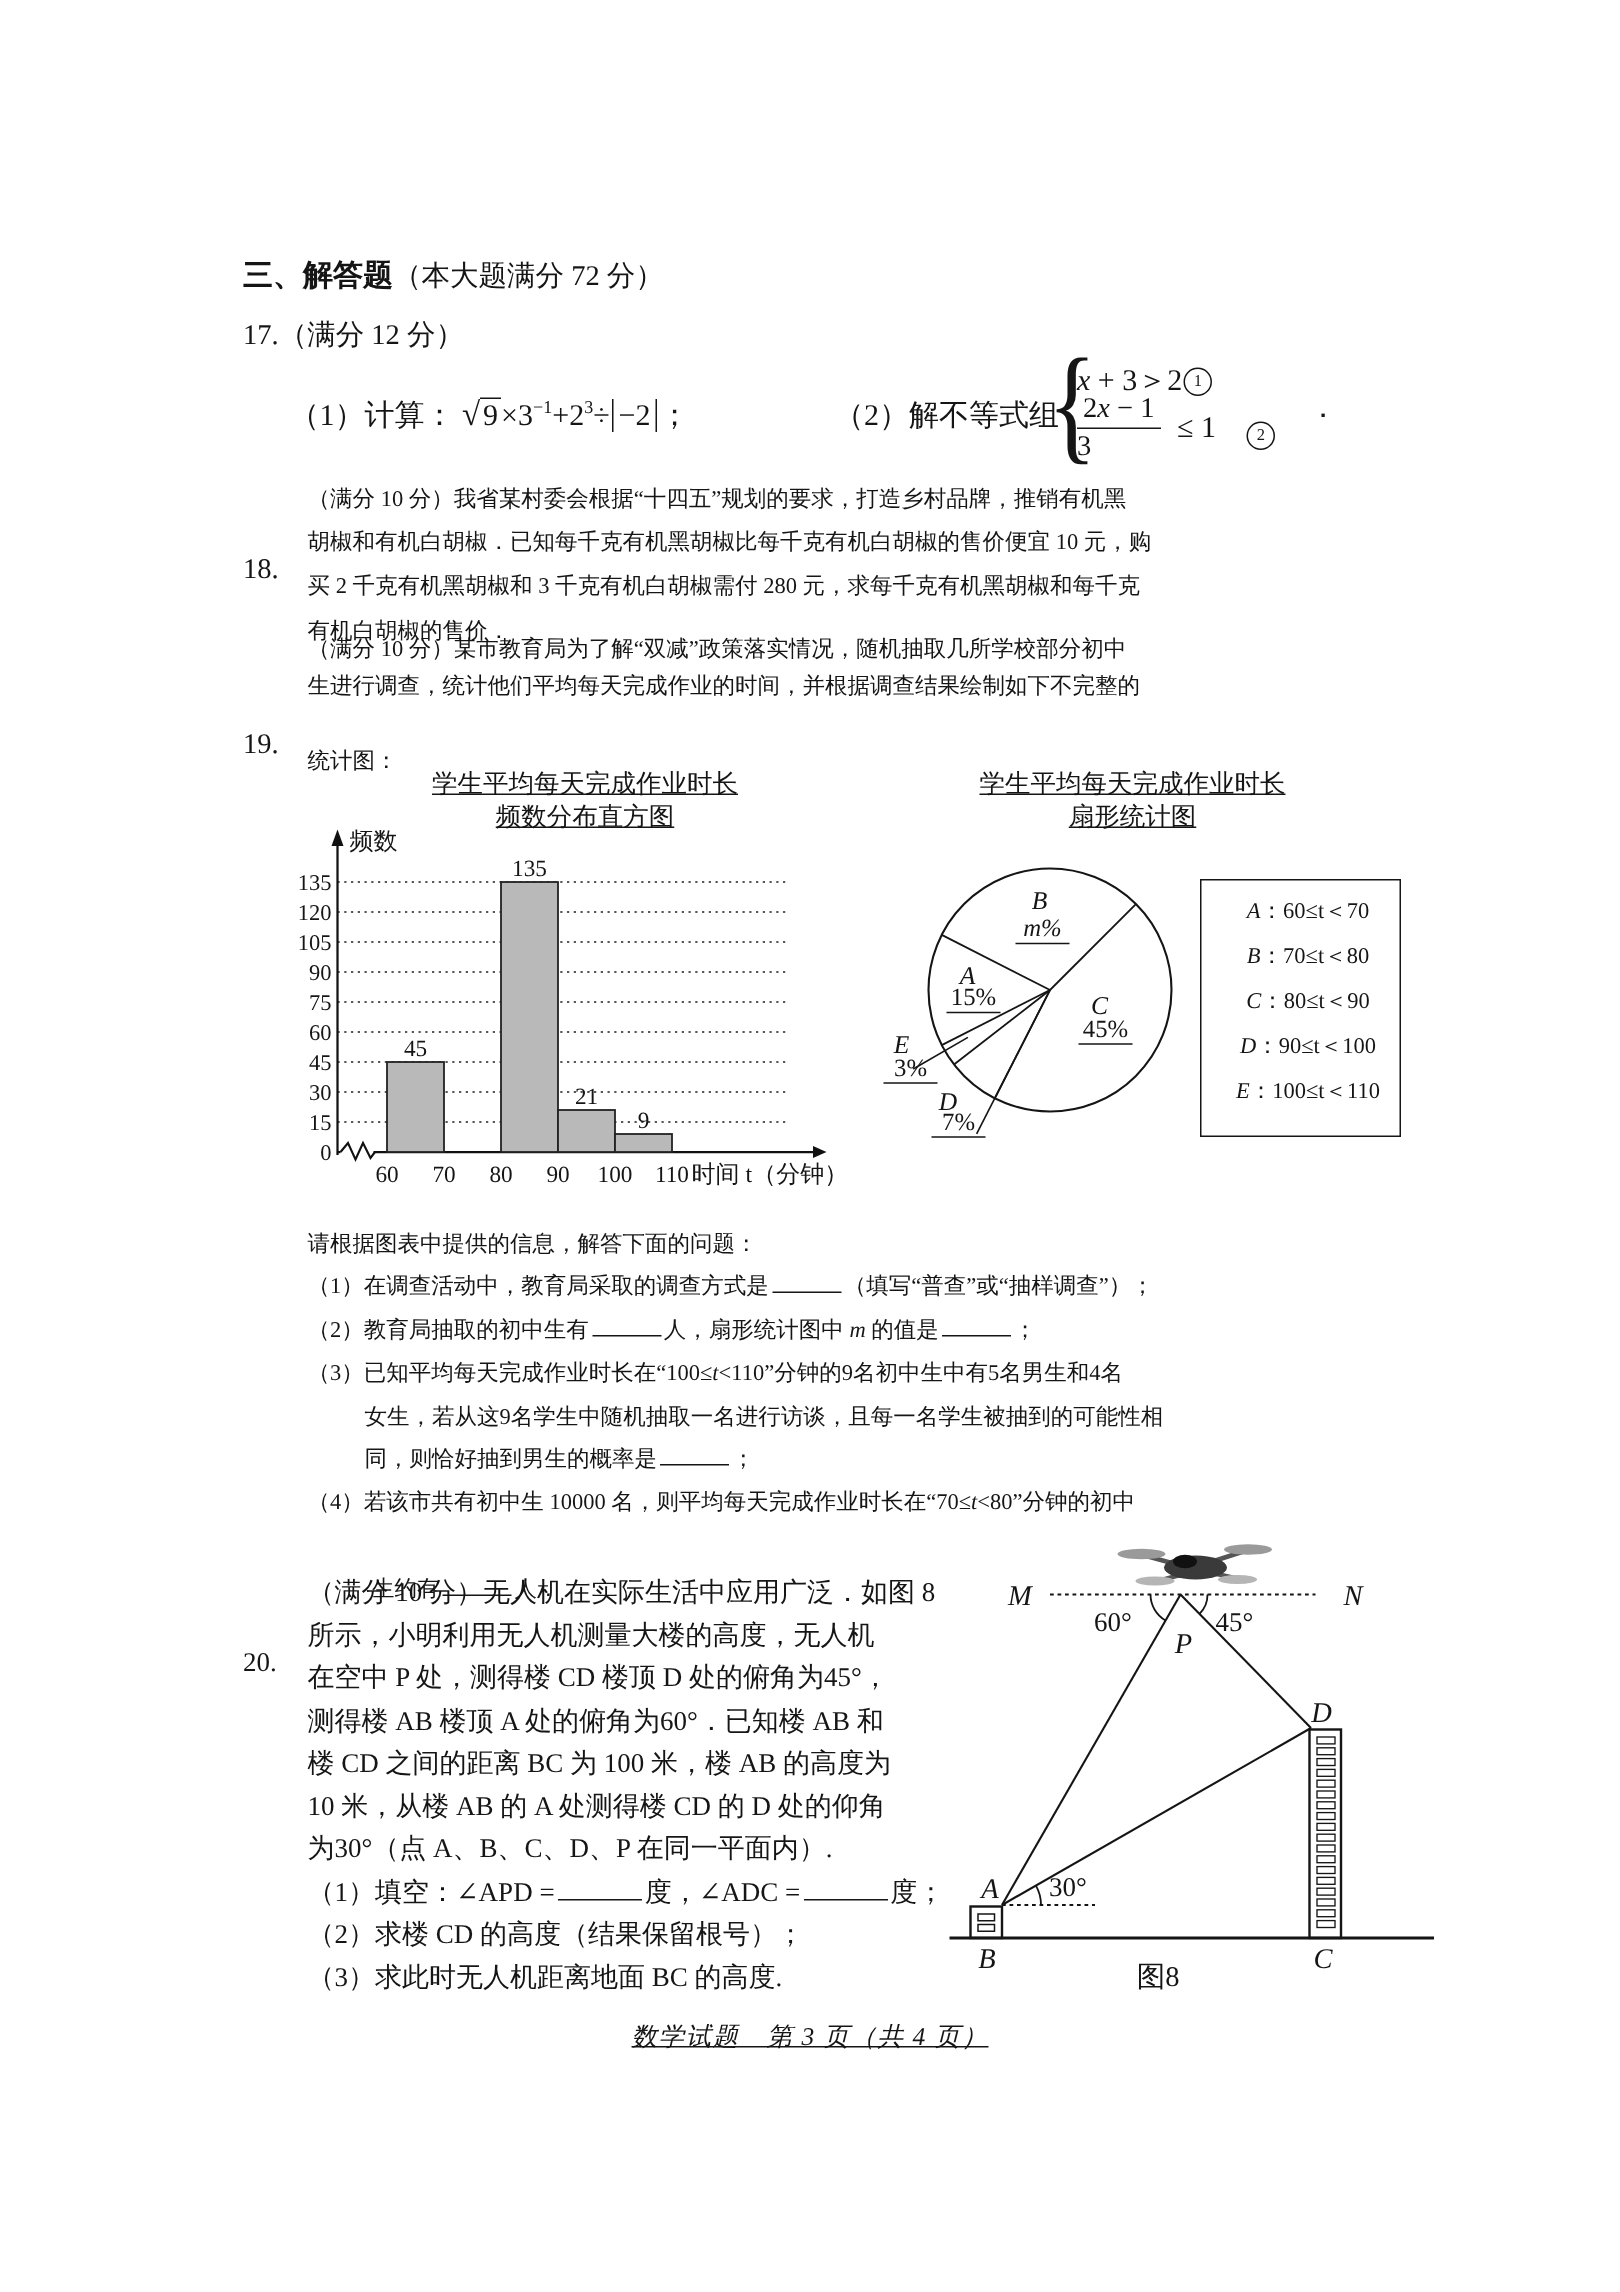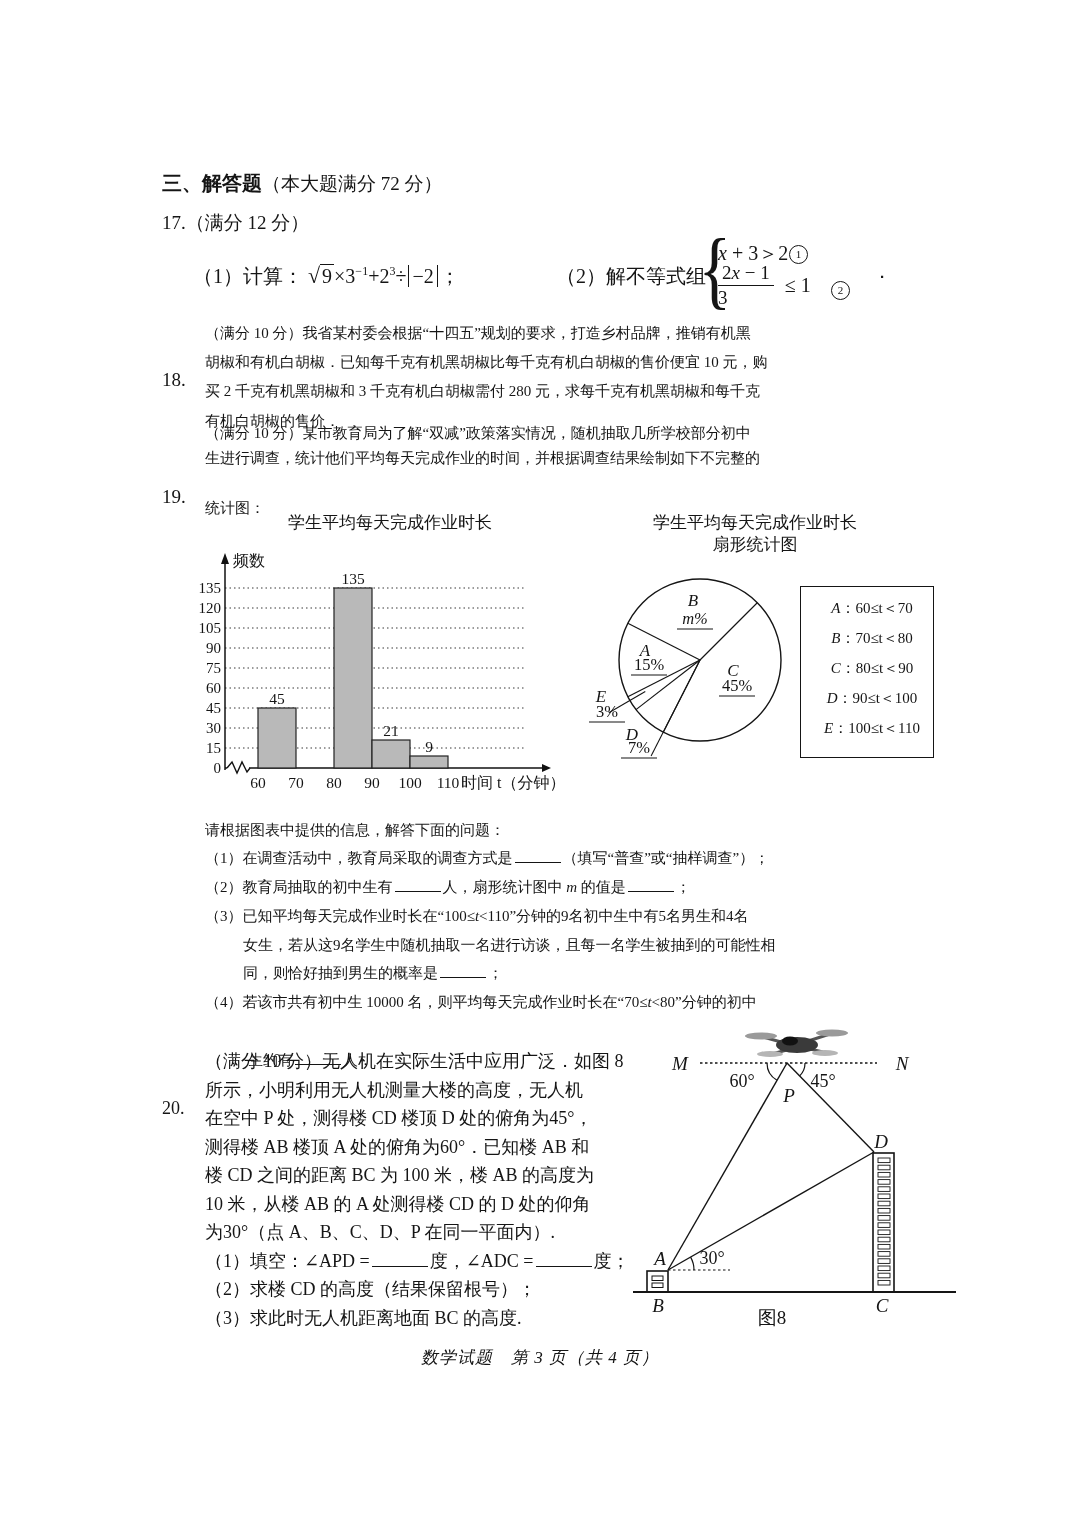--- a/index.html
+++ b/index.html
@@ -18,21 +18,21 @@
   .math sup{font-size:12px;vertical-align:super;}
   .ovl{border-top:1.6px solid #151515;padding:0 2px;}
   .rad{font-size:22px;}
   .absv{border-left:1.4px solid #151515;border-right:1.4px solid #151515;padding:0 3px;margin:0 2px;}
   .circ{display:inline-flex;width:17px;height:17px;border:1.2px solid #151515;border-radius:50%;
         align-items:center;justify-content:center;font-size:11px;line-height:1;}
   .brace{font-size:86px;font-weight:400;line-height:86px;transform:scaleX(.8);}
   .frac{display:inline-block;text-align:left;vertical-align:middle;font-size:19px;}
   .frac .fn{border-bottom:1.5px solid #151515;padding:0 4px 1px 4px;}
   .frac .fd{padding-top:1px;}
-  .chart-title{position:absolute;text-align:center;font-size:17px;line-height:22px;}
+  .chart-title{position:absolute;text-align:center;font-size:17px;line-height:22px;text-decoration:underline;}
   .legend{position:absolute;border:1.6px solid #151515;background:#fff;}
   .legend .row{font-size:15px;line-height:30px;padding-left:10px;white-space:nowrap;}
   .footer{position:absolute;left:0;width:1080px;text-align:center;
           font-size:17px;font-style:italic;letter-spacing:1px;}
   svg text{font-family:"Liberation Serif","DejaVu Serif",serif;fill:#151515;}
   i{font-family:"Liberation Serif",serif;}
 </style>
 </head>
 <body>
 
@@ -71,20 +71,21 @@
 <div class="abs bodyline" style="left:205px;top:379px;">买 2 千克有机黑胡椒和 3 千克有机白胡椒需付 280 元，求每千克有机黑胡椒和每千克</div>
 <div class="abs bodyline" style="left:205px;top:409px;">有机白胡椒的售价．</div>
 
 <div class="num" style="left:162px;top:438px;">19.</div>
 <div class="abs bodyline" style="left:205px;top:421px;">（满分 10 分）某市教育局为了解“双减”政策落实情况，随机抽取几所学校部分初中</div>
 <div class="abs bodyline" style="left:205px;top:446px;">生进行调查，统计他们平均每天完成作业的时间，并根据调查结果绘制如下不完整的</div>
 <div class="abs bodyline" style="left:205px;top:496px;">统计图：</div>
 
 <div class="chart-title" style="left:225px;top:512px;width:330px;">
   <div>学生平均每天完成作业时长</div>
+  <div>频数分布直方图</div>
 </div>
 
 <svg id="hist-svg" class="abs" style="left:195px;top:552px;" width="400" height="262">
     <line x1="30" y1="196.0005" x2="330" y2="196.0005" stroke="#222" stroke-width="0.9" stroke-dasharray="1.5 3"></line>
     <line x1="30" y1="176.001" x2="330" y2="176.001" stroke="#222" stroke-width="0.9" stroke-dasharray="1.5 3"></line>
     <line x1="30" y1="156.0015" x2="330" y2="156.0015" stroke="#222" stroke-width="0.9" stroke-dasharray="1.5 3"></line>
     <line x1="30" y1="136.002" x2="330" y2="136.002" stroke="#222" stroke-width="0.9" stroke-dasharray="1.5 3"></line>
     <line x1="30" y1="116.00250000000001" x2="330" y2="116.00250000000001" stroke="#222" stroke-width="0.9" stroke-dasharray="1.5 3"></line>
     <line x1="30" y1="96.003" x2="330" y2="96.003" stroke="#222" stroke-width="0.9" stroke-dasharray="1.5 3"></line>
     <line x1="30" y1="76.0035" x2="330" y2="76.0035" stroke="#222" stroke-width="0.9" stroke-dasharray="1.5 3"></line>
@@ -259,13 +260,13 @@
   <text x="122" y="75" font-size="18" text-anchor="middle">60°</text>
   <text x="203" y="75" font-size="18" text-anchor="middle">45°</text>
   <text x="40" y="253" font-size="19" font-style="italic" text-anchor="middle">A</text>
   <text x="92" y="252" font-size="18" text-anchor="middle">30°</text>
   <text x="261" y="136" font-size="19" font-style="italic" text-anchor="middle">D</text>
   <text x="38" y="300" font-size="19" font-style="italic" text-anchor="middle">B</text>
   <text x="262" y="300" font-size="19" font-style="italic" text-anchor="middle">C</text>
   <text x="152" y="312" font-size="19" text-anchor="middle">图8</text>
 </svg>
 
-<div class="footer" style="top:1346px;">数学试题　第 3 页（共 4 页）</div>
+<div class="footer" style="top:1346px;text-decoration:underline;">数学试题　第 3 页（共 4 页）</div>
 
 </body></html>

